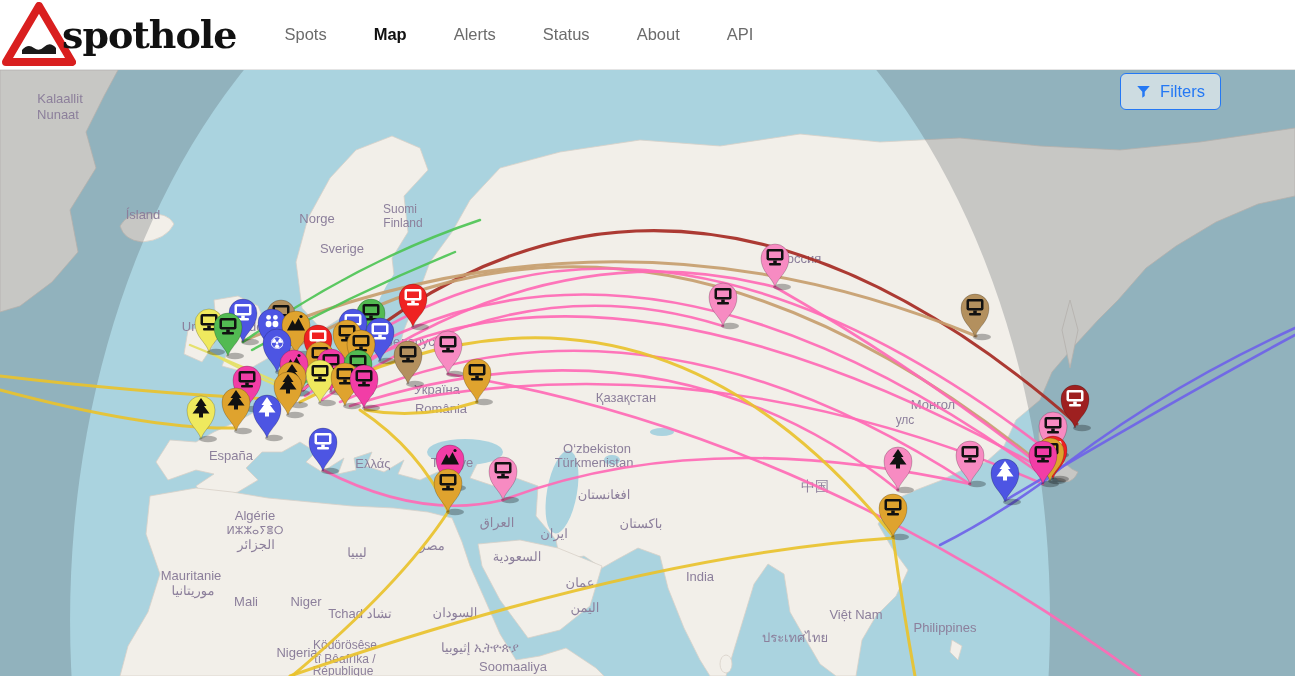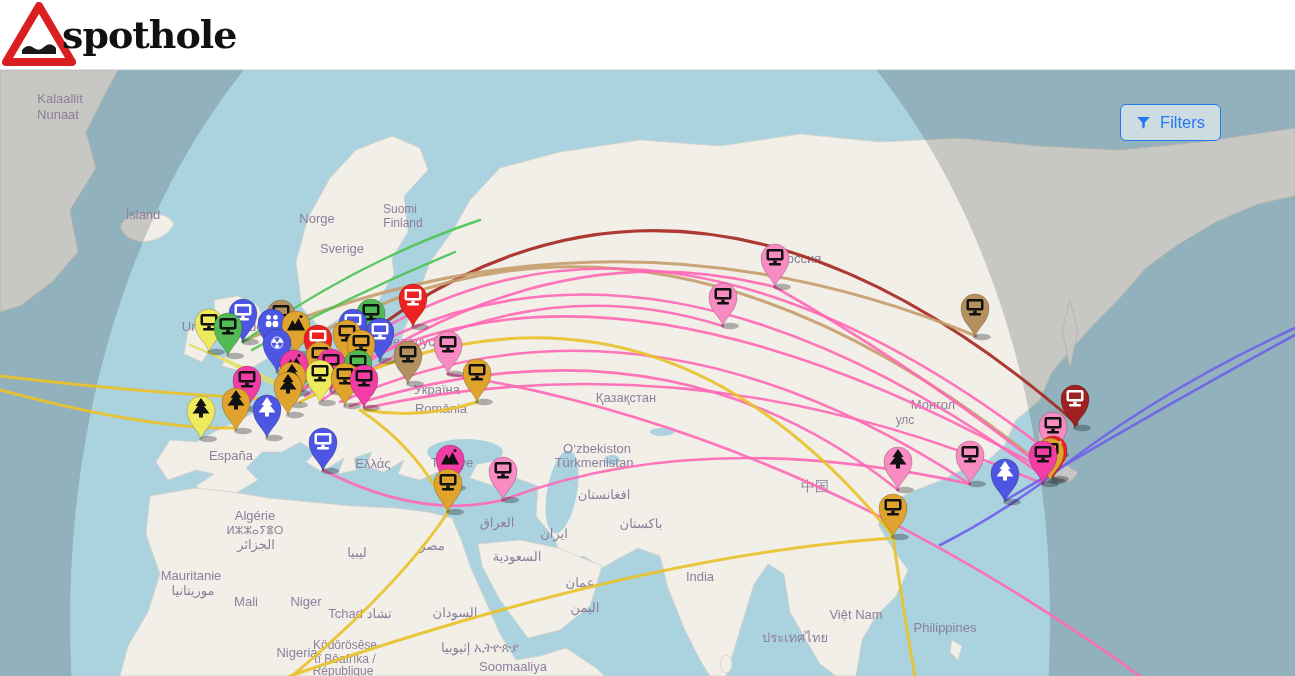--- a/index.html
+++ b/index.html
@@ -14,37 +14,45 @@
     font-size:38px; color:#111; letter-spacing:-1px; margin-left:-14px; }
   .nav { display:flex; align-items:center; margin-left:48px; gap:47px; }
   .nav a { text-decoration:none; color:#6b6b6b; font-size:16.5px; cursor:pointer; }
   .nav a.active { color:#111; font-weight:bold; }
 
   
   .map-wrap { position:relative; width:1237px; height:606px; background:#aad3df; }
   #map-svg { display:block; }
   #map-svg text { font-family:"Liberation Sans", sans-serif; }
 
-  .map-buttons { position:absolute; top:34px; right:16px; display:flex; gap:12px; z-index:10; }
+  .map-buttons { position:absolute; top:3px; right:16px; display:flex; gap:12px; z-index:10; }
   .map-btn { display:flex; align-items:center; gap:9px; padding:8px 15px;
     font-size:16.5px; color:#2478f4; background:rgba(255,255,255,0.55);
     border:1px solid #2478f4; border-radius:6px; cursor:pointer;
     font-family:"Liberation Sans", sans-serif; }
   .map-btn svg { display:block; }
 </style>
 </head>
 <body>
 
 <div class="header">
   <div class="logo">
     <svg width="74" height="66" viewBox="0 0 74 66">
       <path d="M37 4 L70 60 L4 60 Z" fill="#fff" stroke="#d91f1f" stroke-width="8" stroke-linejoin="round"></path>
       <path d="M20,48 Q26,41 32,46 Q37,50 42,45 Q48,39 54,46 L54,52 L20,52 Z" fill="#1a1a1a"></path>
     </svg>
     <div class="logo-text">spothole</div>
+  </div>
+  <div class="nav">
+    <a>Spots</a>
+    <a class="active">Map</a>
+    <a>Alerts</a>
+    <a>Status</a>
+    <a>About</a>
+    <a>API</a>
   </div>
 </div>
 
 <div class="map-wrap">
 
   <svg id="map-svg" width="1295" height="606" viewBox="0 70 1295 606">
 
     <rect x="0" y="70" width="1295" height="606" fill="#aad3df"></rect>
 
     <g fill="#f2efe9" stroke="#d8d0c8" stroke-width="0.8">

